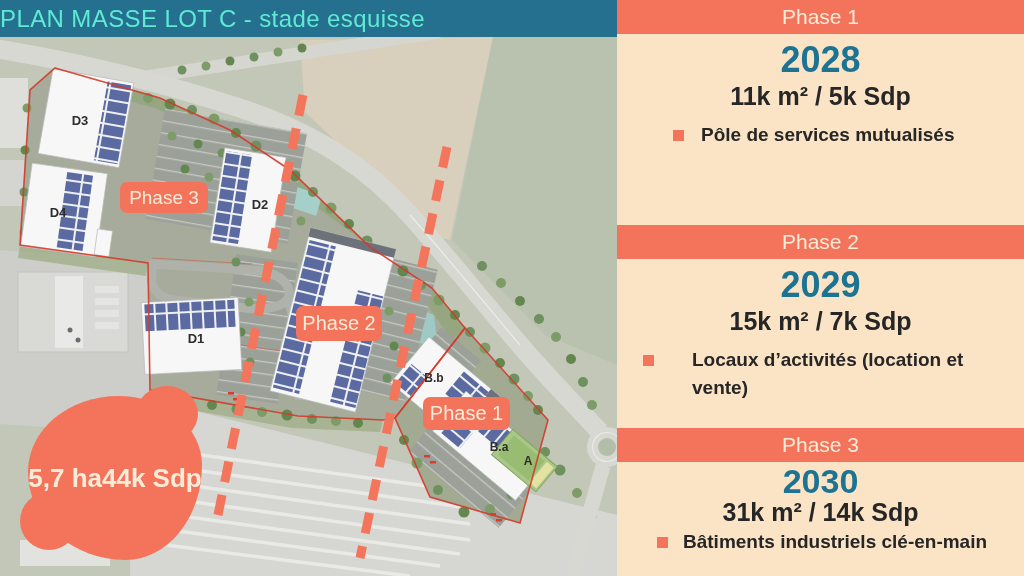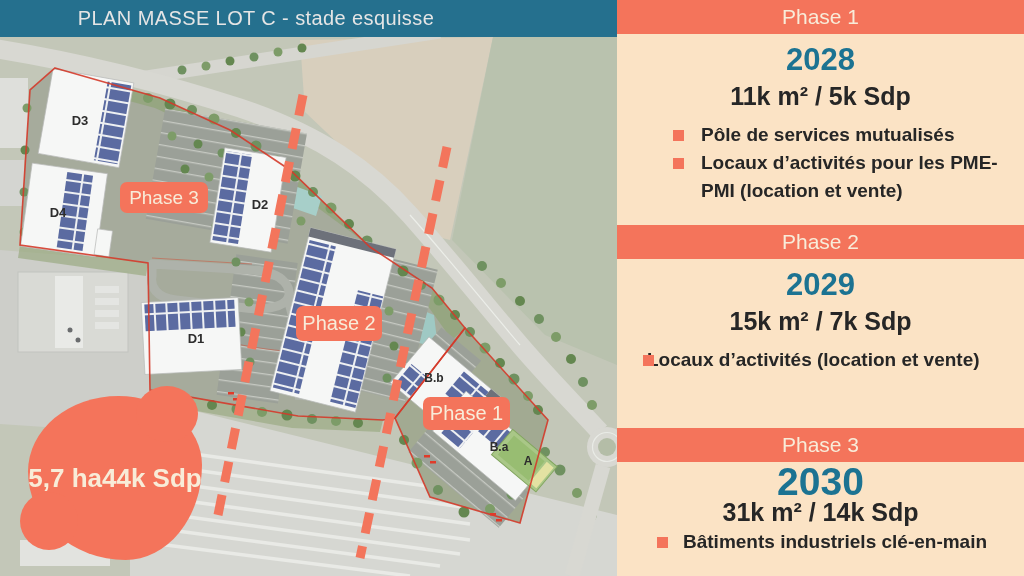--- a/index.html
+++ b/index.html
@@ -2,44 +2,44 @@
 <html><head>
 <meta charset="utf-8">
 <style>
   html,body{margin:0;padding:0;}
   body{width:1024px;height:576px;font-family:"Liberation Sans",sans-serif;}
   .stage{position:relative;width:1024px;height:576px;overflow:hidden;background:#FBE3C5;}
   
   .map{position:absolute;left:0;top:0;width:617px;height:576px;background:#c3c7b8;}
   .map svg{position:absolute;left:0;top:0;}
   .title-bar{position:absolute;left:0;top:0;width:617px;height:37px;background:#25708E;display:flex;align-items:center;z-index:30;}
-  .title-bar span{display:block;width:512px;text-align:center;color:#e5e5e5;font-size:20px;font-weight:500;letter-spacing:.4px;}
+  .title-bar span{display:block;width:512px;text-align:left;color:#5eead4;font-size:24px;font-weight:500;letter-spacing:.4px;}
   .mbadge{position:absolute;background:#F4745B;color:#F8ECD9;border-radius:7px;display:flex;align-items:center;justify-content:center;font-weight:500;z-index:20;}
   .mbadge.p3{left:120px;top:182px;width:88px;height:31px;font-size:19px;}
   .mbadge.p2{left:296px;top:306px;width:86px;height:35px;font-size:20px;}
   .mbadge.p1{left:423px;top:397px;width:87px;height:33px;font-size:20px;}
   .blob{position:absolute;left:28px;top:396px;width:174px;height:164px;background:#F4745B;z-index:22;
         border-radius:52% 48% 44% 56% / 46% 42% 58% 54%;
         display:flex;flex-direction:row;justify-content:center;align-items:center;
         color:#F8ECD8;font-weight:bold;font-size:26px;line-height:34px;}
   .blob::before{content:"";position:absolute;left:-8px;top:96px;width:58px;height:58px;background:#F4745B;border-radius:50%;z-index:-1;}
   .blob::after{content:"";position:absolute;left:108px;top:-10px;width:62px;height:56px;background:#F4745B;border-radius:50%;z-index:-1;}
   
   .panel{position:absolute;left:617px;top:0;width:407px;height:576px;background:#FBE3C5;}
   .section{position:absolute;left:0;width:407px;}
   .s1{top:0;} .s2{top:225px;} .s3{top:428px;}
   .phase-bar{height:34px;background:#F4745B;color:#F8ECD9;display:flex;align-items:center;justify-content:center;font-size:21px;font-weight:500;}
-  .year{text-align:center;color:#1C7392;font-weight:bold;font-size:31px;line-height:37px;margin-top:7px;}
+  .year{text-align:center;color:#1C7392;font-weight:bold;font-size:36px;line-height:37px;margin-top:7px;}
   .area{text-align:center;color:#262626;font-weight:bold;font-size:25px;line-height:30px;margin-top:3px;}
   ul.bullets{list-style:none;margin:10px 0 0 0;padding:0;}
   ul.bullets li{position:relative;color:#262626;font-weight:bold;font-size:19px;line-height:28px;}
   ul.bullets li::before{content:"";position:absolute;width:11px;height:11px;background:#F4745B;top:9px;}
   .s1 li{padding-left:84px;} .s1 li::before{left:56px;}
-  .s2 li{padding-left:30px;padding-right:38px;} .s2 li::before{left:26px;}
-  .s3 .year{margin-top:3px;font-size:39px;line-height:33px;}
+  .s2 li{padding-left:75px;padding-right:38px;} .s2 li::before{left:26px;}
+  .s3 .year{margin-top:3px;font-size:34px;line-height:33px;}
   .s3 .area{margin-top:0;line-height:28px;}
   .s3 ul.bullets{margin-top:2px;}
   .s3 li{padding-left:66px;white-space:nowrap;font-size:18.5px;} .s3 li::before{left:40px;}
   .bl{display:block;text-align:center;}
 </style>
 </head>
 <body>
 
 <div class="stage">
 
@@ -300,21 +300,20 @@
   <aside class="panel">
 
     <div class="section s1">
       <div class="phase-bar">
           <span>Phase 1</span>
         </div>
       <div class="year">2028</div>
       <div class="area">11k m² / 5k Sdp</div>
       <ul class="bullets">
         <li>Pôle de services mutualisés</li>
-        <li>Locaux d’activités pour les PME-PMI (location et vente)</li>
       </ul>
     </div>
 
     <div class="section s2">
       <div class="phase-bar">
           <span>Phase 2</span>
         </div>
       <div class="year">2029</div>
       <div class="area">15k m² / 7k Sdp</div>
       <ul class="bullets">

